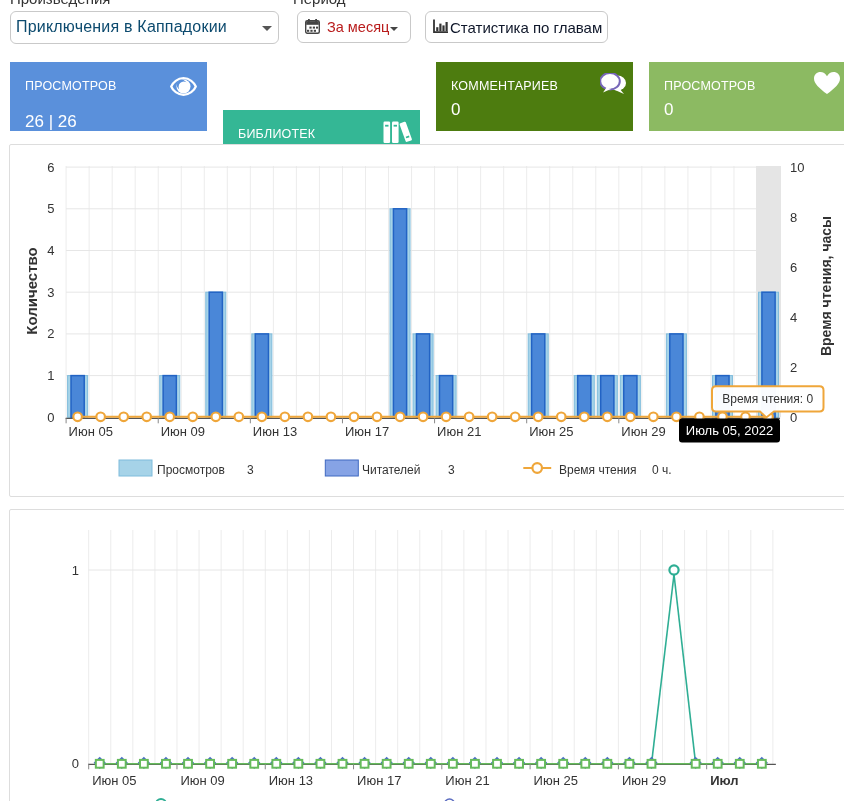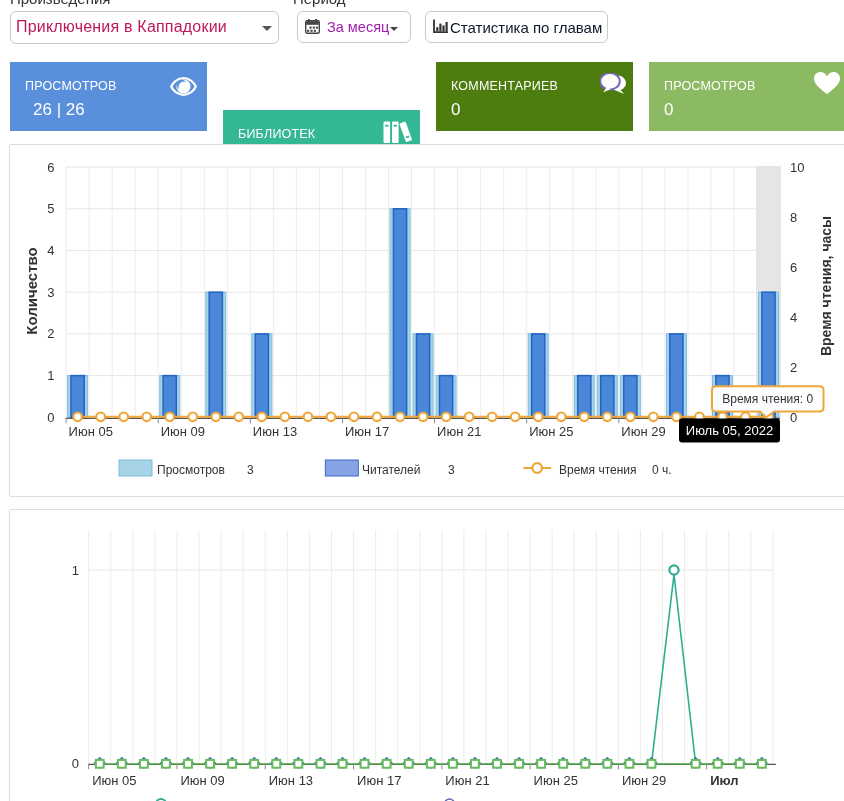--- a/index.html
+++ b/index.html
@@ -12,54 +12,54 @@
   .card .v{position:absolute;left:15px;top:99px;font-size:17px;}
   .card svg{position:absolute;}
 </style>
 </head>
 <body>
 
   <div class="abs" style="left:10px;top:-10px;font-size:15px;color:#333;">Произведения</div>
   <div class="abs" style="left:293px;top:-10px;font-size:15px;color:#333;">Период</div>
 
   <div class="abs ctl" style="left:10px;top:11px;width:269px;height:33px;"></div>
-  <div class="abs" style="left:16px;top:18px;font-size:16px;letter-spacing:0.2px;color:#be185d;">Приключения в Каппадокии</div>
+  <div class="abs" style="left:16px;top:18px;font-size:16px;letter-spacing:0.2px;color:#0c4a6e;">Приключения в Каппадокии</div>
   <div class="abs" style="left:261.5px;top:26px;width:0;height:0;border-left:5.2px solid transparent;border-right:5.2px solid transparent;border-top:5.5px solid #555;"></div>
 
   <div class="abs ctl" style="left:297px;top:11px;width:114px;height:32px;"></div>
   <svg class="abs" style="left:305px;top:19px;" width="15" height="15" viewBox="0 0 15 15">
     <rect x="0.7" y="1.7" width="13.6" height="12.6" rx="1.5" fill="none" stroke="#444" stroke-width="1.4"></rect>
     <rect x="3" y="0" width="1.8" height="3" fill="#444"></rect>
     <rect x="10.2" y="0" width="1.8" height="3" fill="#444"></rect>
     <rect x="1.2" y="2.2" width="12.6" height="3.6" fill="#444"></rect>
     <g fill="#444">
       <rect x="4.4" y="7.6" width="2.2" height="2"></rect>
       <rect x="7.8" y="7.6" width="2.2" height="2"></rect>
       <rect x="11" y="7.6" width="2" height="2"></rect>
       <rect x="2" y="10.8" width="2.2" height="2"></rect>
       <rect x="5.4" y="10.8" width="2.2" height="2"></rect>
       <rect x="8.8" y="10.8" width="2.2" height="2"></rect>
     </g>
   </svg>
-  <div class="abs" style="left:327px;top:19px;font-size:14.5px;color:#a21caf;">За месяц</div>
+  <div class="abs" style="left:327px;top:19px;font-size:14.5px;color:#b91c1c;">За месяц</div>
   <div class="abs" style="left:390px;top:27px;width:0;height:0;border-left:4.2px solid transparent;border-right:4.2px solid transparent;border-top:4.6px solid #444;"></div>
 
   <div class="abs ctl" style="left:425px;top:11px;width:183px;height:32px;"></div>
   <svg class="abs" style="left:433px;top:18px;" width="15" height="16" viewBox="0 0 15 16">
     <path d="M1 1.5 L1 14.2 L15.3 14.2" stroke="#333" stroke-width="1.8" fill="none"></path>
     <rect x="3.2" y="9.2" width="2.2" height="4" fill="#333"></rect>
     <rect x="6.3" y="5.6" width="2.2" height="7.6" fill="#333"></rect>
     <rect x="9.4" y="7.4" width="2.2" height="5.8" fill="#333"></rect>
     <rect x="12.5" y="4" width="2.2" height="9.2" fill="#333"></rect>
   </svg>
   <div class="abs" style="left:450px;top:19px;font-size:15px;color:#0f172a;">Статистика по главам</div>
 
   <div class="card" style="left:10px;background:#5a90db;">
     <div class="t">ПРОСМОТРОВ</div>
-    <div class="v" style="top:38px;margin-left:8px;">26 | 26</div>
+    <div class="v" style="top:50px;">26 | 26</div>
     <svg style="right:10px;top:15px;" width="27" height="19" viewBox="0 0 27 19">
       <path d="M13.5 1.2 C7.5 1.2 2.9 5.3 1.2 9.5 C2.9 13.7 7.5 17.8 13.5 17.8 C19.5 17.8 24.1 13.7 25.8 9.5 C24.1 5.3 19.5 1.2 13.5 1.2 Z" fill="none" stroke="#fff" stroke-width="2.2"></path>
       <circle cx="13.5" cy="9.5" r="7" fill="#fff"></circle>
       <circle cx="11.7" cy="7.7" r="5" fill="#5a90db"></circle>
       <circle cx="13.8" cy="9.8" r="5.2" fill="#fff"></circle>
     </svg>
   </div>
   <div class="card" style="left:223px;background:#34b795;margin-top:48px;">
     <div class="t">БИБЛИОТЕК</div>
     <div class="v" style="top:38px;">1</div>

